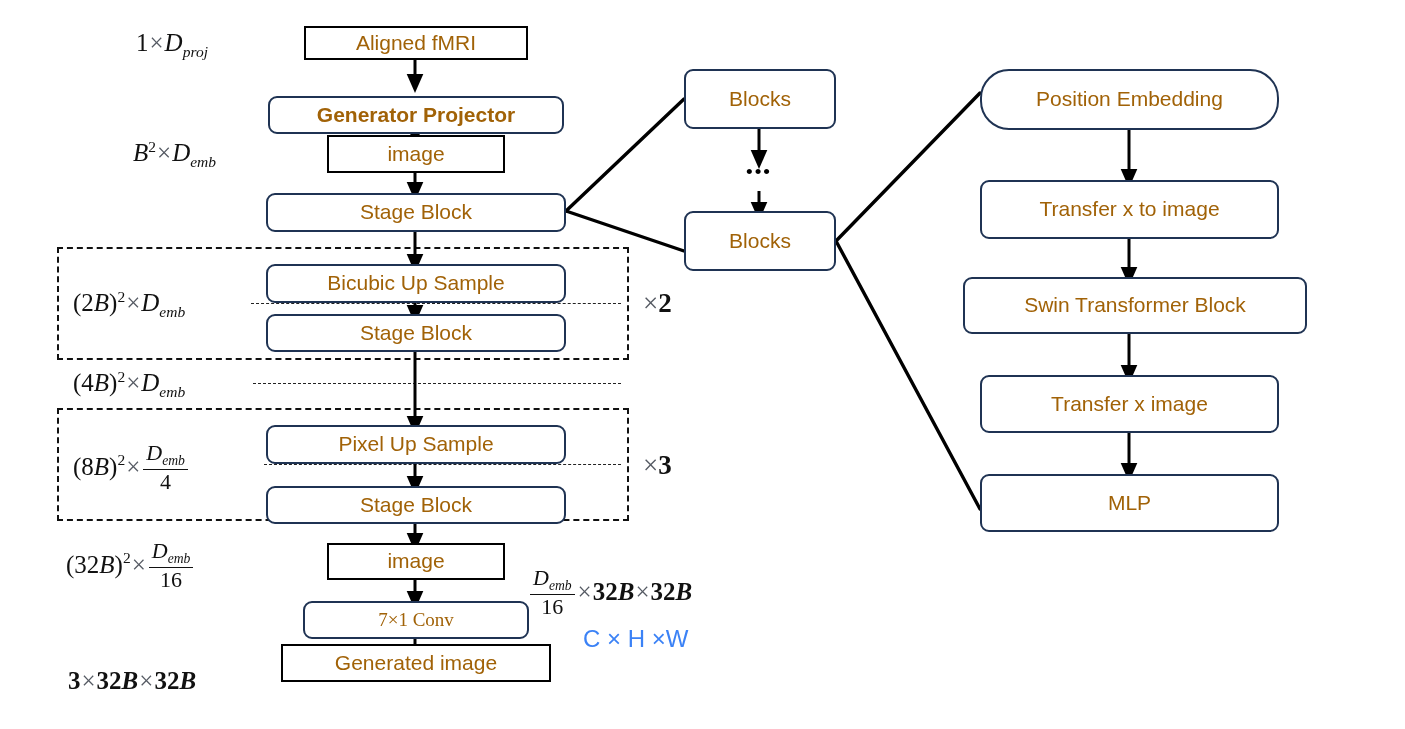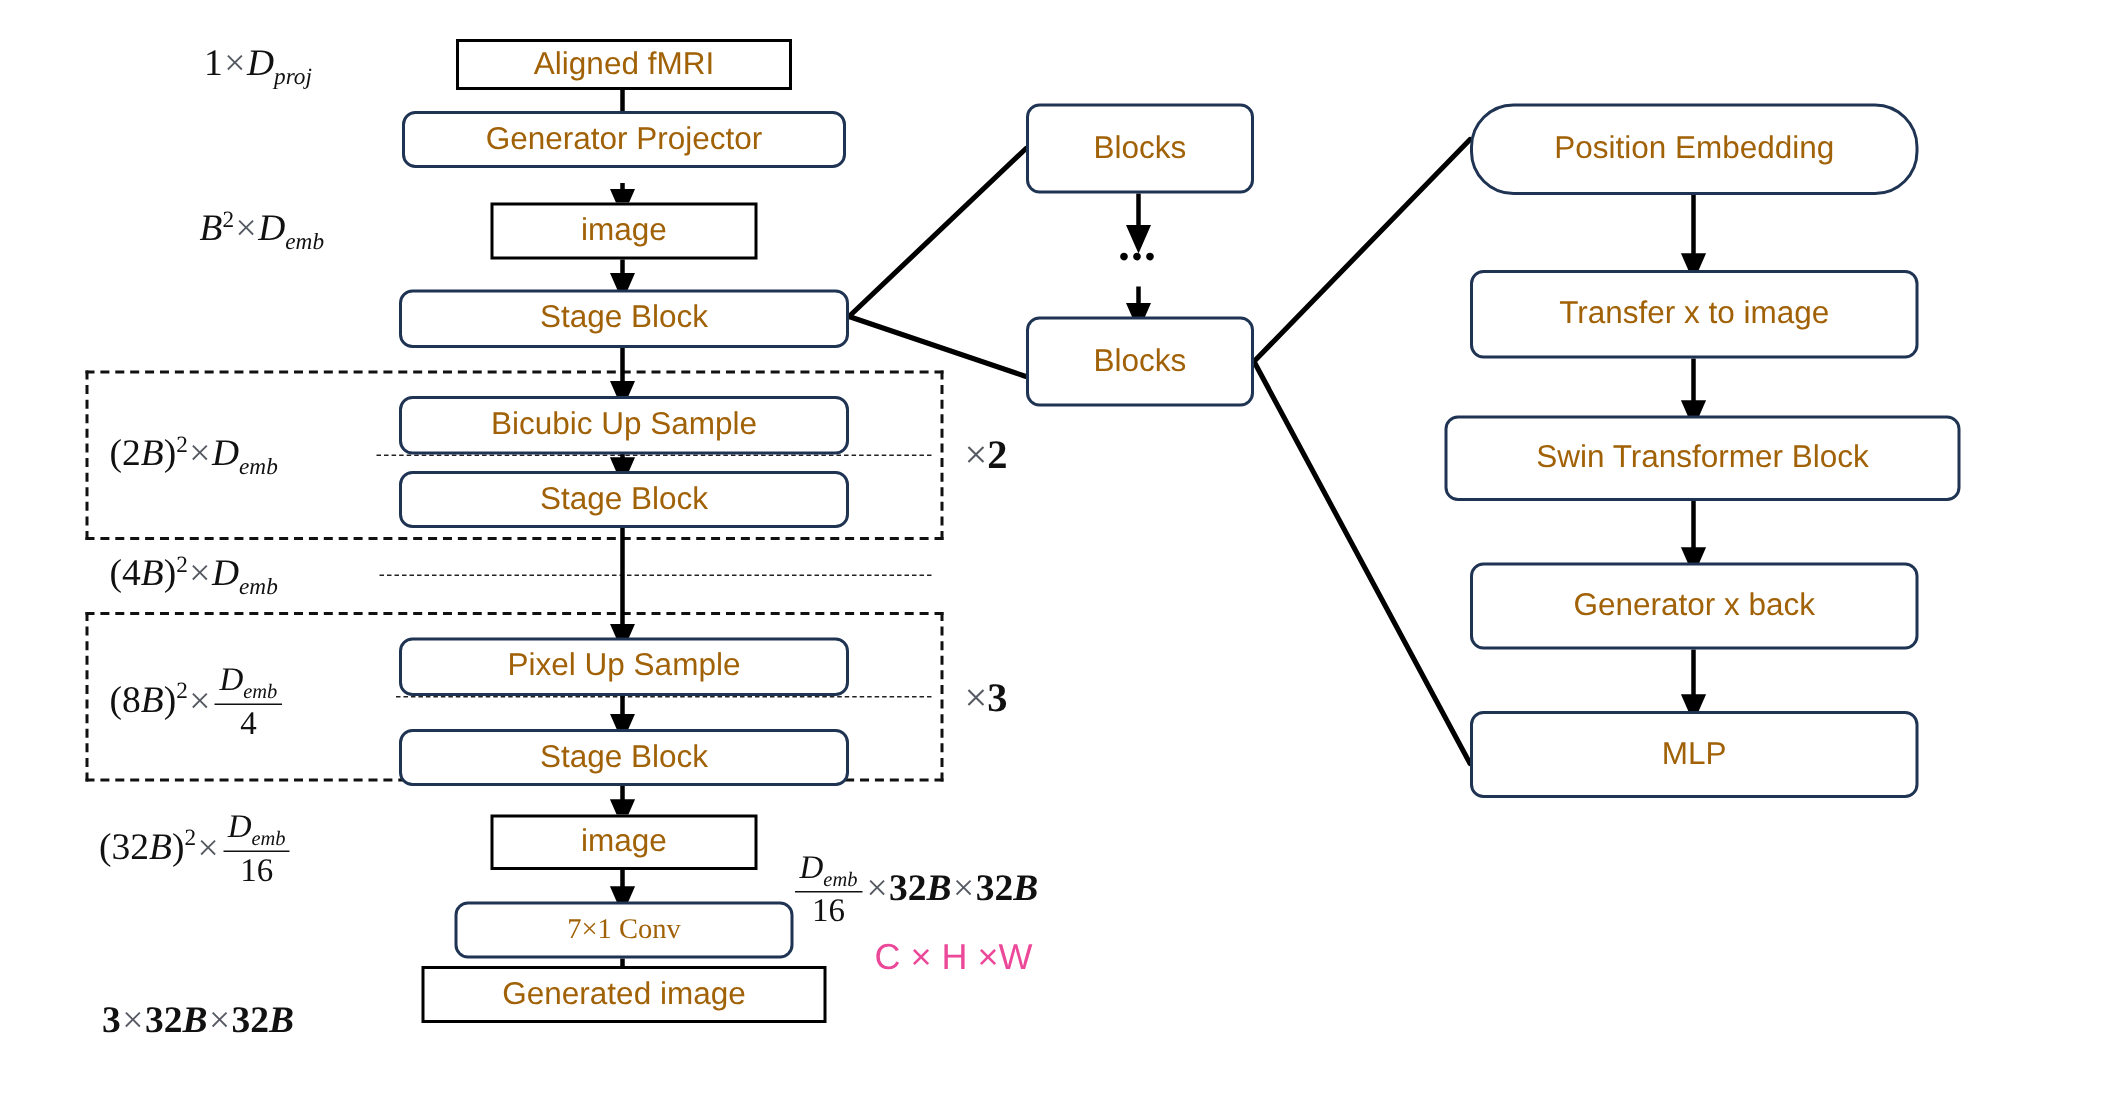--- a/index.html
+++ b/index.html
@@ -105,21 +105,21 @@
   .frac .den {
     display: block;
     padding-top: 1px;
     font-size: 0.88em;
   }
 
   
   .sanslabel {
     position: absolute;
     font-family: "Liberation Sans", sans-serif;
-    color: #ec4899;
+    color: #3b82f6;
     white-space: nowrap;
     z-index: 6;
     text-align: center;
   }
 
   
   .multlabel {
     position: absolute;
     font-family: "Liberation Serif", serif;
     font-weight: bold;
@@ -199,21 +199,21 @@
       <line x1="836" y1="241" x2="980" y2="509"></line>
     </g>
   </svg>
 
   <div class="leader" style="left:251px; top:303px; width:370px;"></div>
   <div class="leader" style="left:253px; top:383px; width:368px;"></div>
   <div class="leader" style="left:264px; top:464px; width:357px;"></div>
 
   <div class="node sharp" style="left:304px; top:26px; width:224px; height:34px; font-size:21px;">Aligned fMRI</div>
 
-  <div class="node rounded" style="left:268px; top:74px; width:296px; height:38px; font-size:21px;">Generator Projector</div>
+  <div class="node rounded" style="left:268px; top:96px; width:296px; height:38px; font-size:21px;font-weight:bold;">Generator Projector</div>
 
   <div class="node sharp" style="left:327px; top:135px; width:178px; height:38px; font-size:21px;">image</div>
 
   <div class="node rounded" style="left:266px; top:193px; width:300px; height:39px; font-size:21px;">Stage Block</div>
 
   <div class="node rounded" style="left:266px; top:264px; width:300px; height:39px; font-size:21px;">Bicubic Up Sample</div>
 
   <div class="node rounded" style="left:266px; top:314px; width:300px; height:38px; font-size:21px;">Stage Block</div>
 
   <div class="node rounded" style="left:266px; top:425px; width:300px; height:39px; font-size:21px;">Pixel Up Sample</div>
@@ -232,21 +232,21 @@
   <div class="dots" style="left:746px; top:161px; font-size:19px;">•••</div>
 
   <div class="node rounded" style="left:684px; top:211px; width:152px; height:60px; font-size:21px;">Blocks</div>
 
   <div class="node rounded" style="left:980px; top:69px; width:299px; height:61px; font-size:21px;border-radius:29px;">Position Embedding</div>
 
   <div class="node rounded" style="left:980px; top:180px; width:299px; height:59px; font-size:21px;">Transfer x to image</div>
 
   <div class="node rounded" style="left:963px; top:277px; width:344px; height:57px; font-size:21px;">Swin Transformer Block</div>
 
-  <div class="node rounded" style="left:980px; top:375px; width:299px; height:58px; font-size:21px;">Generator x back</div>
+  <div class="node rounded" style="left:980px; top:375px; width:299px; height:58px; font-size:21px;">Transfer x image</div>
 
   <div class="node rounded" style="left:980px; top:474px; width:299px; height:58px; font-size:21px;">MLP</div>
 
   <div class="mathlabel" style="left:136px; top:29px; font-size:25px;">
     1<span class="times">×</span><span class="var">D</span><span class="sub">proj</span>
   </div>
 
   <div class="mathlabel" style="left:133px; top:138px; font-size:25px;">
     <span class="var">B</span><span class="sup">2</span><span class="times">×</span><span class="var">D</span><span class="sub">emb</span>
   </div>

